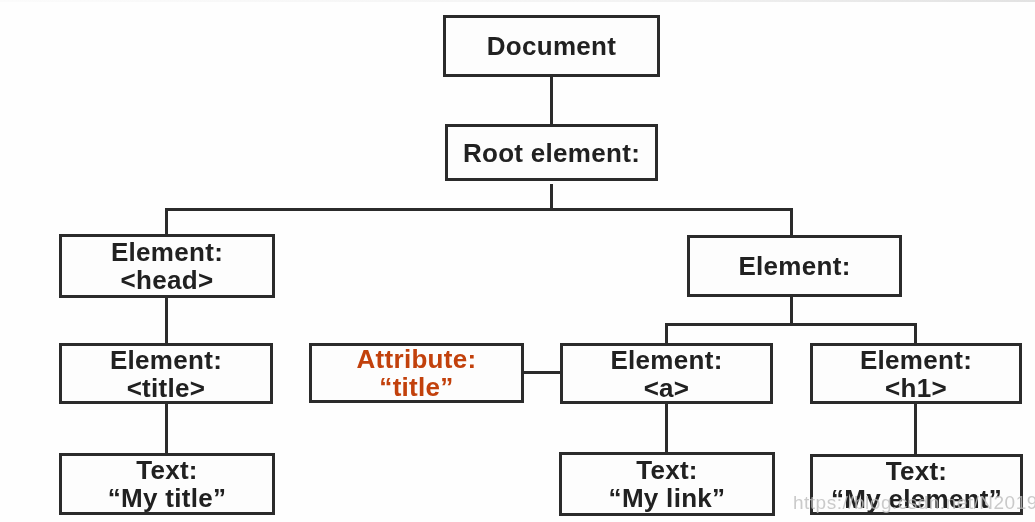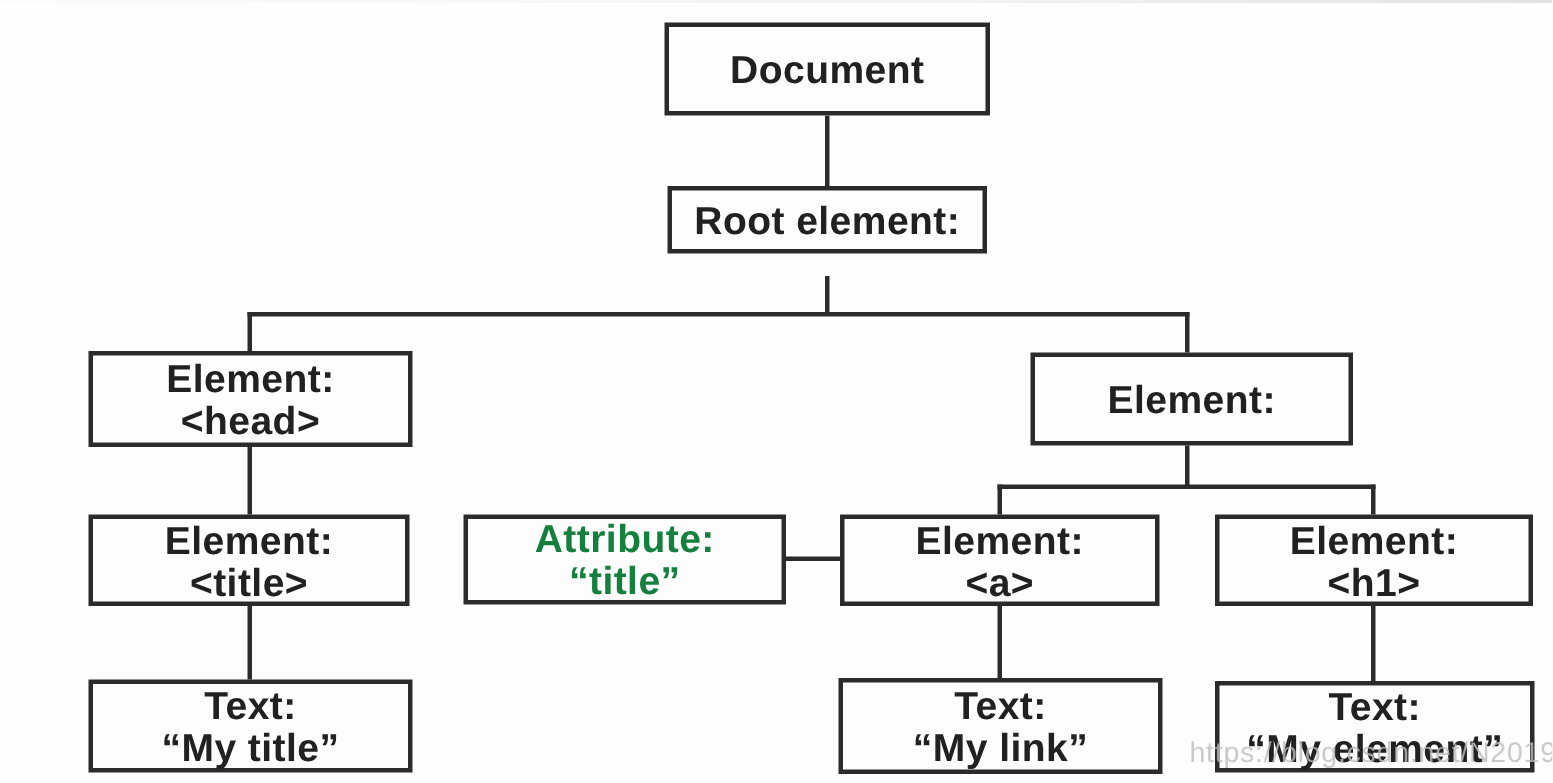--- a/index.html
+++ b/index.html
@@ -66,36 +66,36 @@
     <div class="edge" style="left: 522px; top: 371px; width: 40px; height: 3px; background: rgb(43, 43, 43);"></div>
     <div class="edge" style="left: 790px; top: 295px; width: 3px; height: 31px; background: rgb(43, 43, 43);"></div>
     <div class="edge" style="left: 665px; top: 323px; width: 252px; height: 3px; background: rgb(43, 43, 43);"></div>
     <div class="edge" style="left: 665px; top: 323px; width: 3px; height: 22px; background: rgb(43, 43, 43);"></div>
     <div class="edge" style="left: 914px; top: 323px; width: 3px; height: 22px; background: rgb(43, 43, 43);"></div>
     <div class="edge" style="left: 665px; top: 402px; width: 3px; height: 52px; background: rgb(43, 43, 43);"></div>
     <div class="edge" style="left: 914px; top: 402px; width: 3px; height: 54px; background: rgb(43, 43, 43);"></div>
     <div class="node" style="left: 443px; top: 15px; width: 217px; height: 62px; border-color: rgb(43, 43, 43); color: rgb(33, 33, 33); background: rgb(253, 253, 253);">
       <div class="node-line">Document</div>
     </div>
-    <div class="node" style="left: 445px; top: 124px; width: 213px; height: 45px; border-color: rgb(43, 43, 43); color: rgb(33, 33, 33); background: rgb(253, 253, 253);">
+    <div class="node" style="left: 445px; top: 124px; width: 213px; height: 57px; border-color: rgb(43, 43, 43); color: rgb(33, 33, 33); background: rgb(253, 253, 253);">
       <div class="node-line">Root element:</div>
     </div>
     <div class="node" style="left: 59px; top: 234px; width: 216px; height: 64px; border-color: rgb(43, 43, 43); color: rgb(33, 33, 33); background: rgb(253, 253, 253);">
       <div class="node-line">Element:</div>
       <div class="node-line">&lt;head&gt;</div>
     </div>
     <div class="node" style="left: 59px; top: 343px; width: 214px; height: 61px; border-color: rgb(43, 43, 43); color: rgb(33, 33, 33); background: rgb(253, 253, 253);">
       <div class="node-line">Element:</div>
       <div class="node-line">&lt;title&gt;</div>
     </div>
     <div class="node" style="left: 59px; top: 453px; width: 216px; height: 62px; border-color: rgb(43, 43, 43); color: rgb(33, 33, 33); background: rgb(253, 253, 253);">
       <div class="node-line">Text:</div>
       <div class="node-line">“My title”</div>
     </div>
-    <div class="node" style="left: 309px; top: 343px; width: 215px; height: 60px; border-color: rgb(43, 43, 43); color: #15803d; background: rgb(253, 253, 253);">
+    <div class="node" style="left: 309px; top: 343px; width: 215px; height: 60px; border-color: rgb(43, 43, 43); color: #c2410c; background: rgb(253, 253, 253);">
       <div class="node-line">Attribute:</div>
       <div class="node-line">“title”</div>
     </div>
     <div class="node" style="left: 560px; top: 343px; width: 213px; height: 61px; border-color: rgb(43, 43, 43); color: rgb(33, 33, 33); background: rgb(253, 253, 253);">
       <div class="node-line">Element:</div>
       <div class="node-line">&lt;a&gt;</div>
     </div>
     <div class="node" style="left: 687px; top: 235px; width: 215px; height: 62px; border-color: rgb(43, 43, 43); color: rgb(33, 33, 33); background: rgb(253, 253, 253);">
       <div class="node-line">Element:</div>
     </div>

